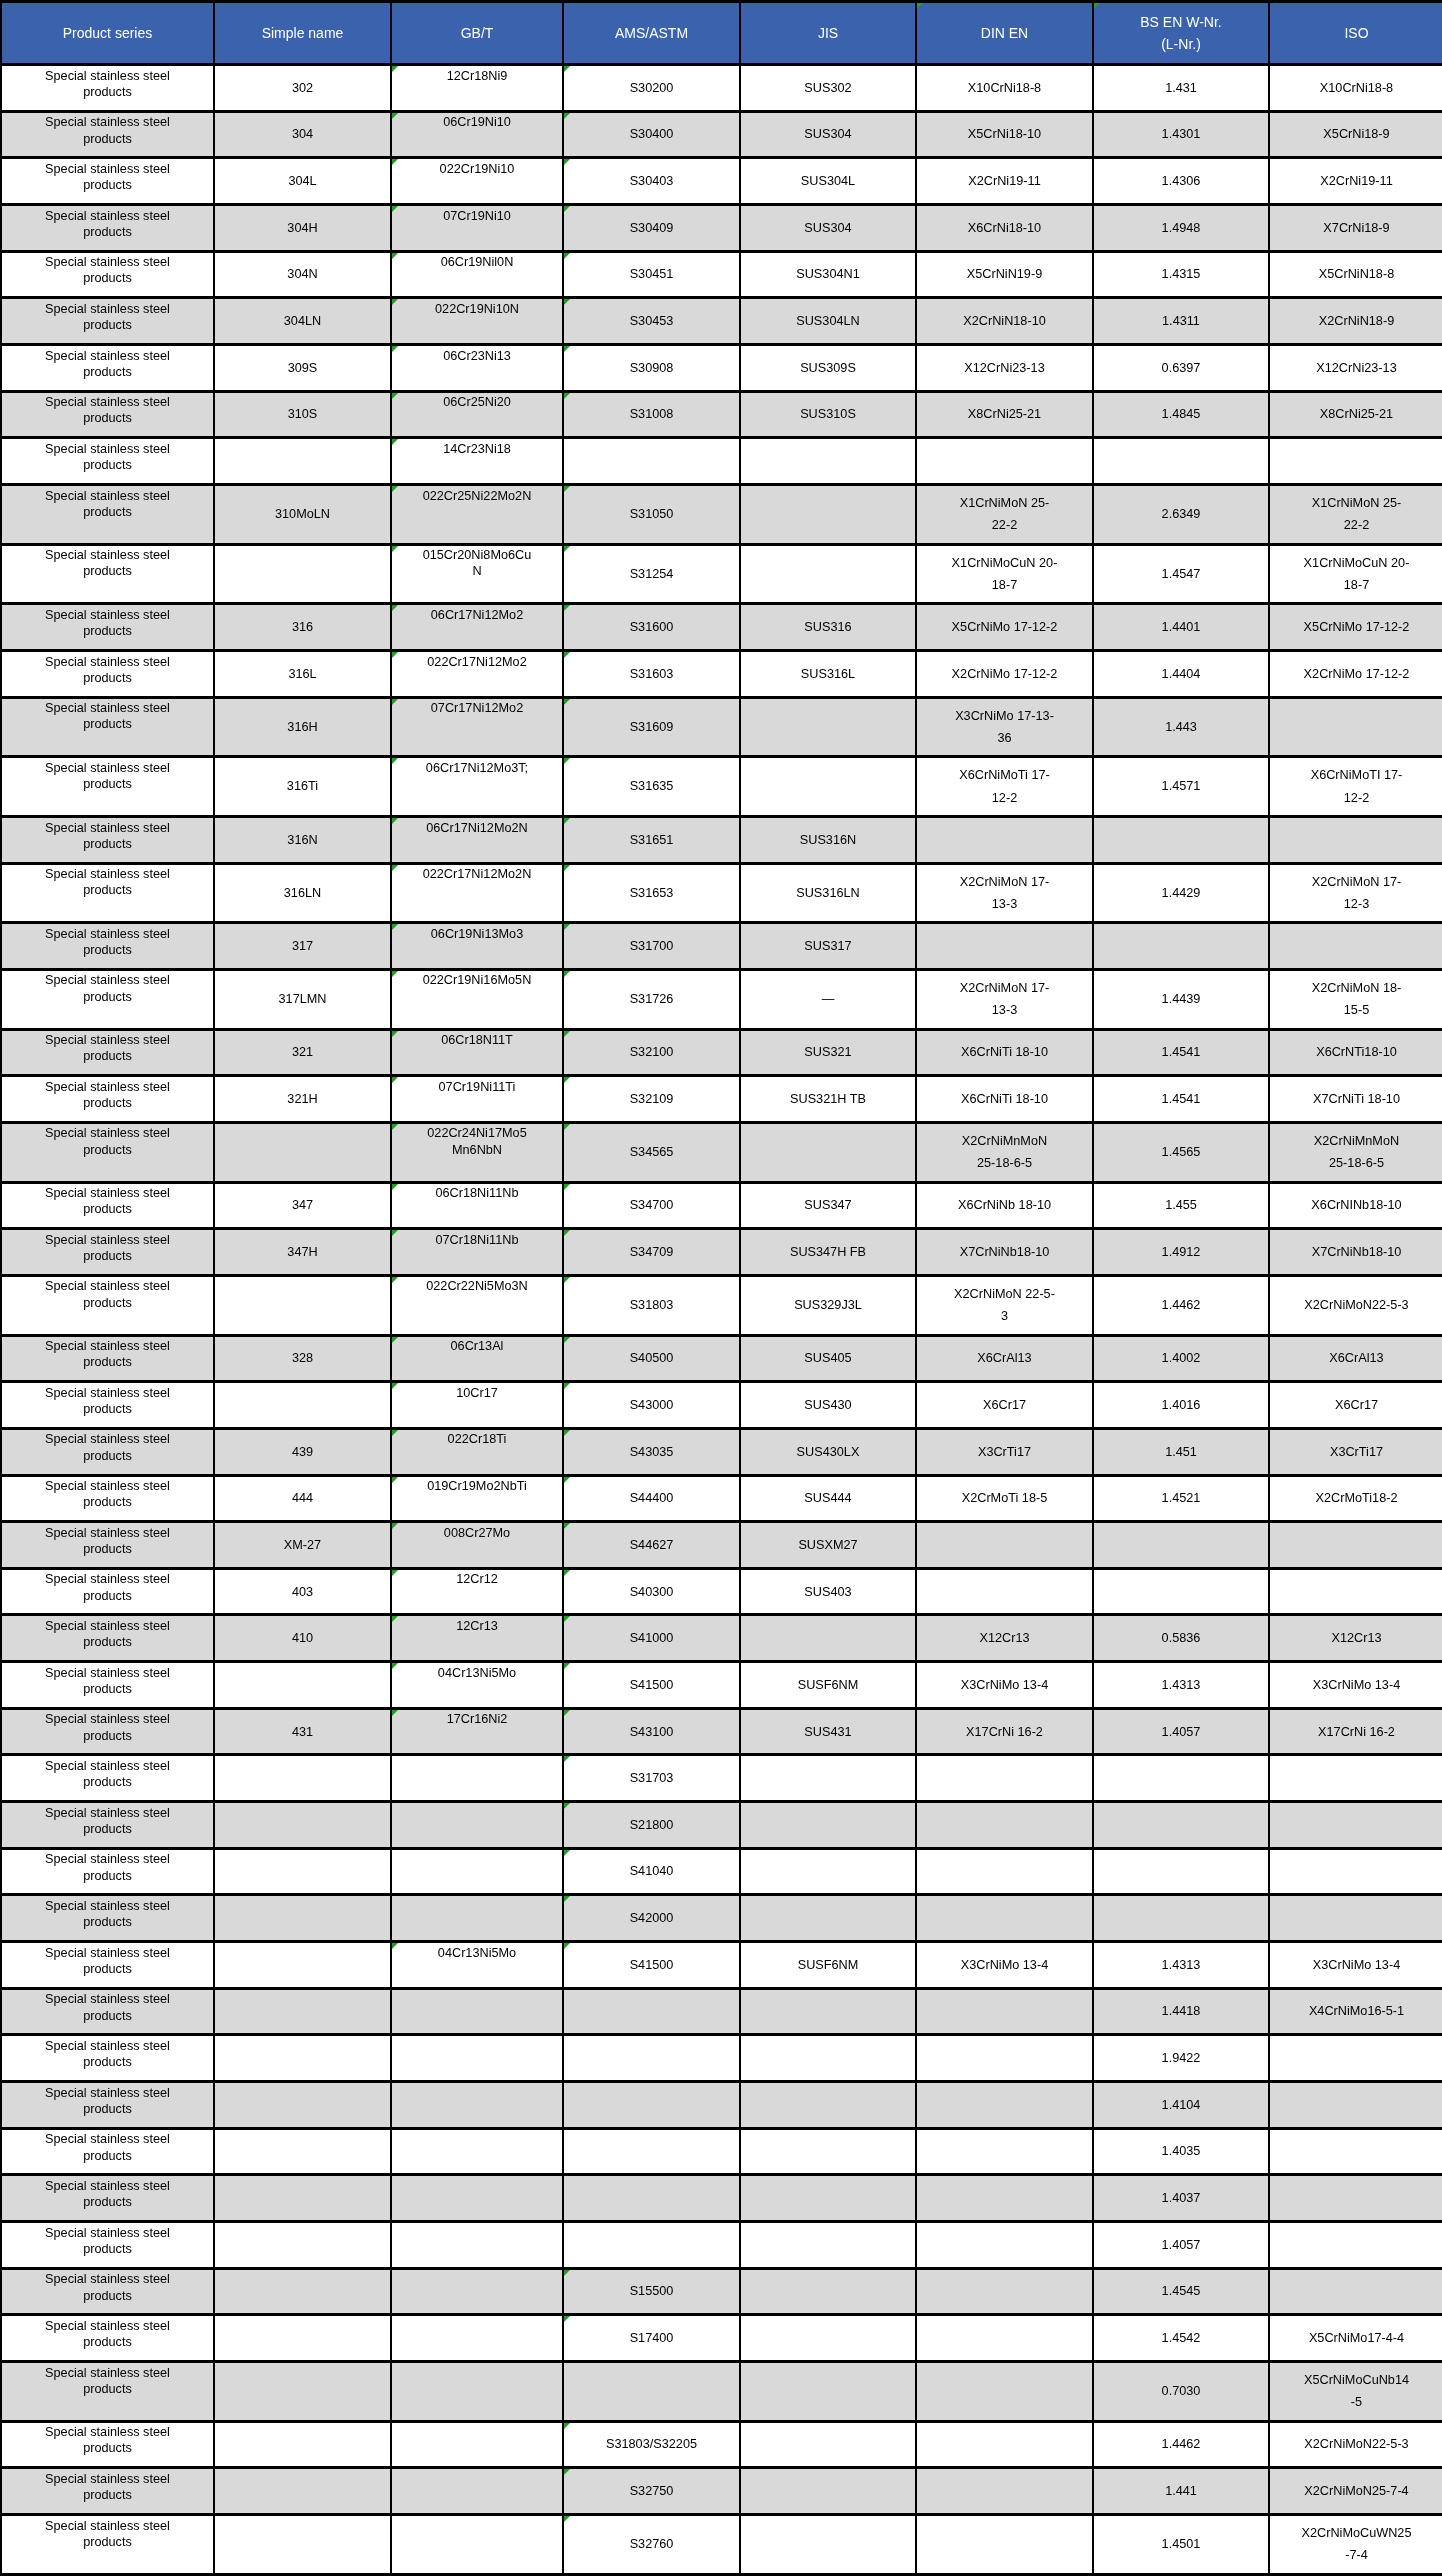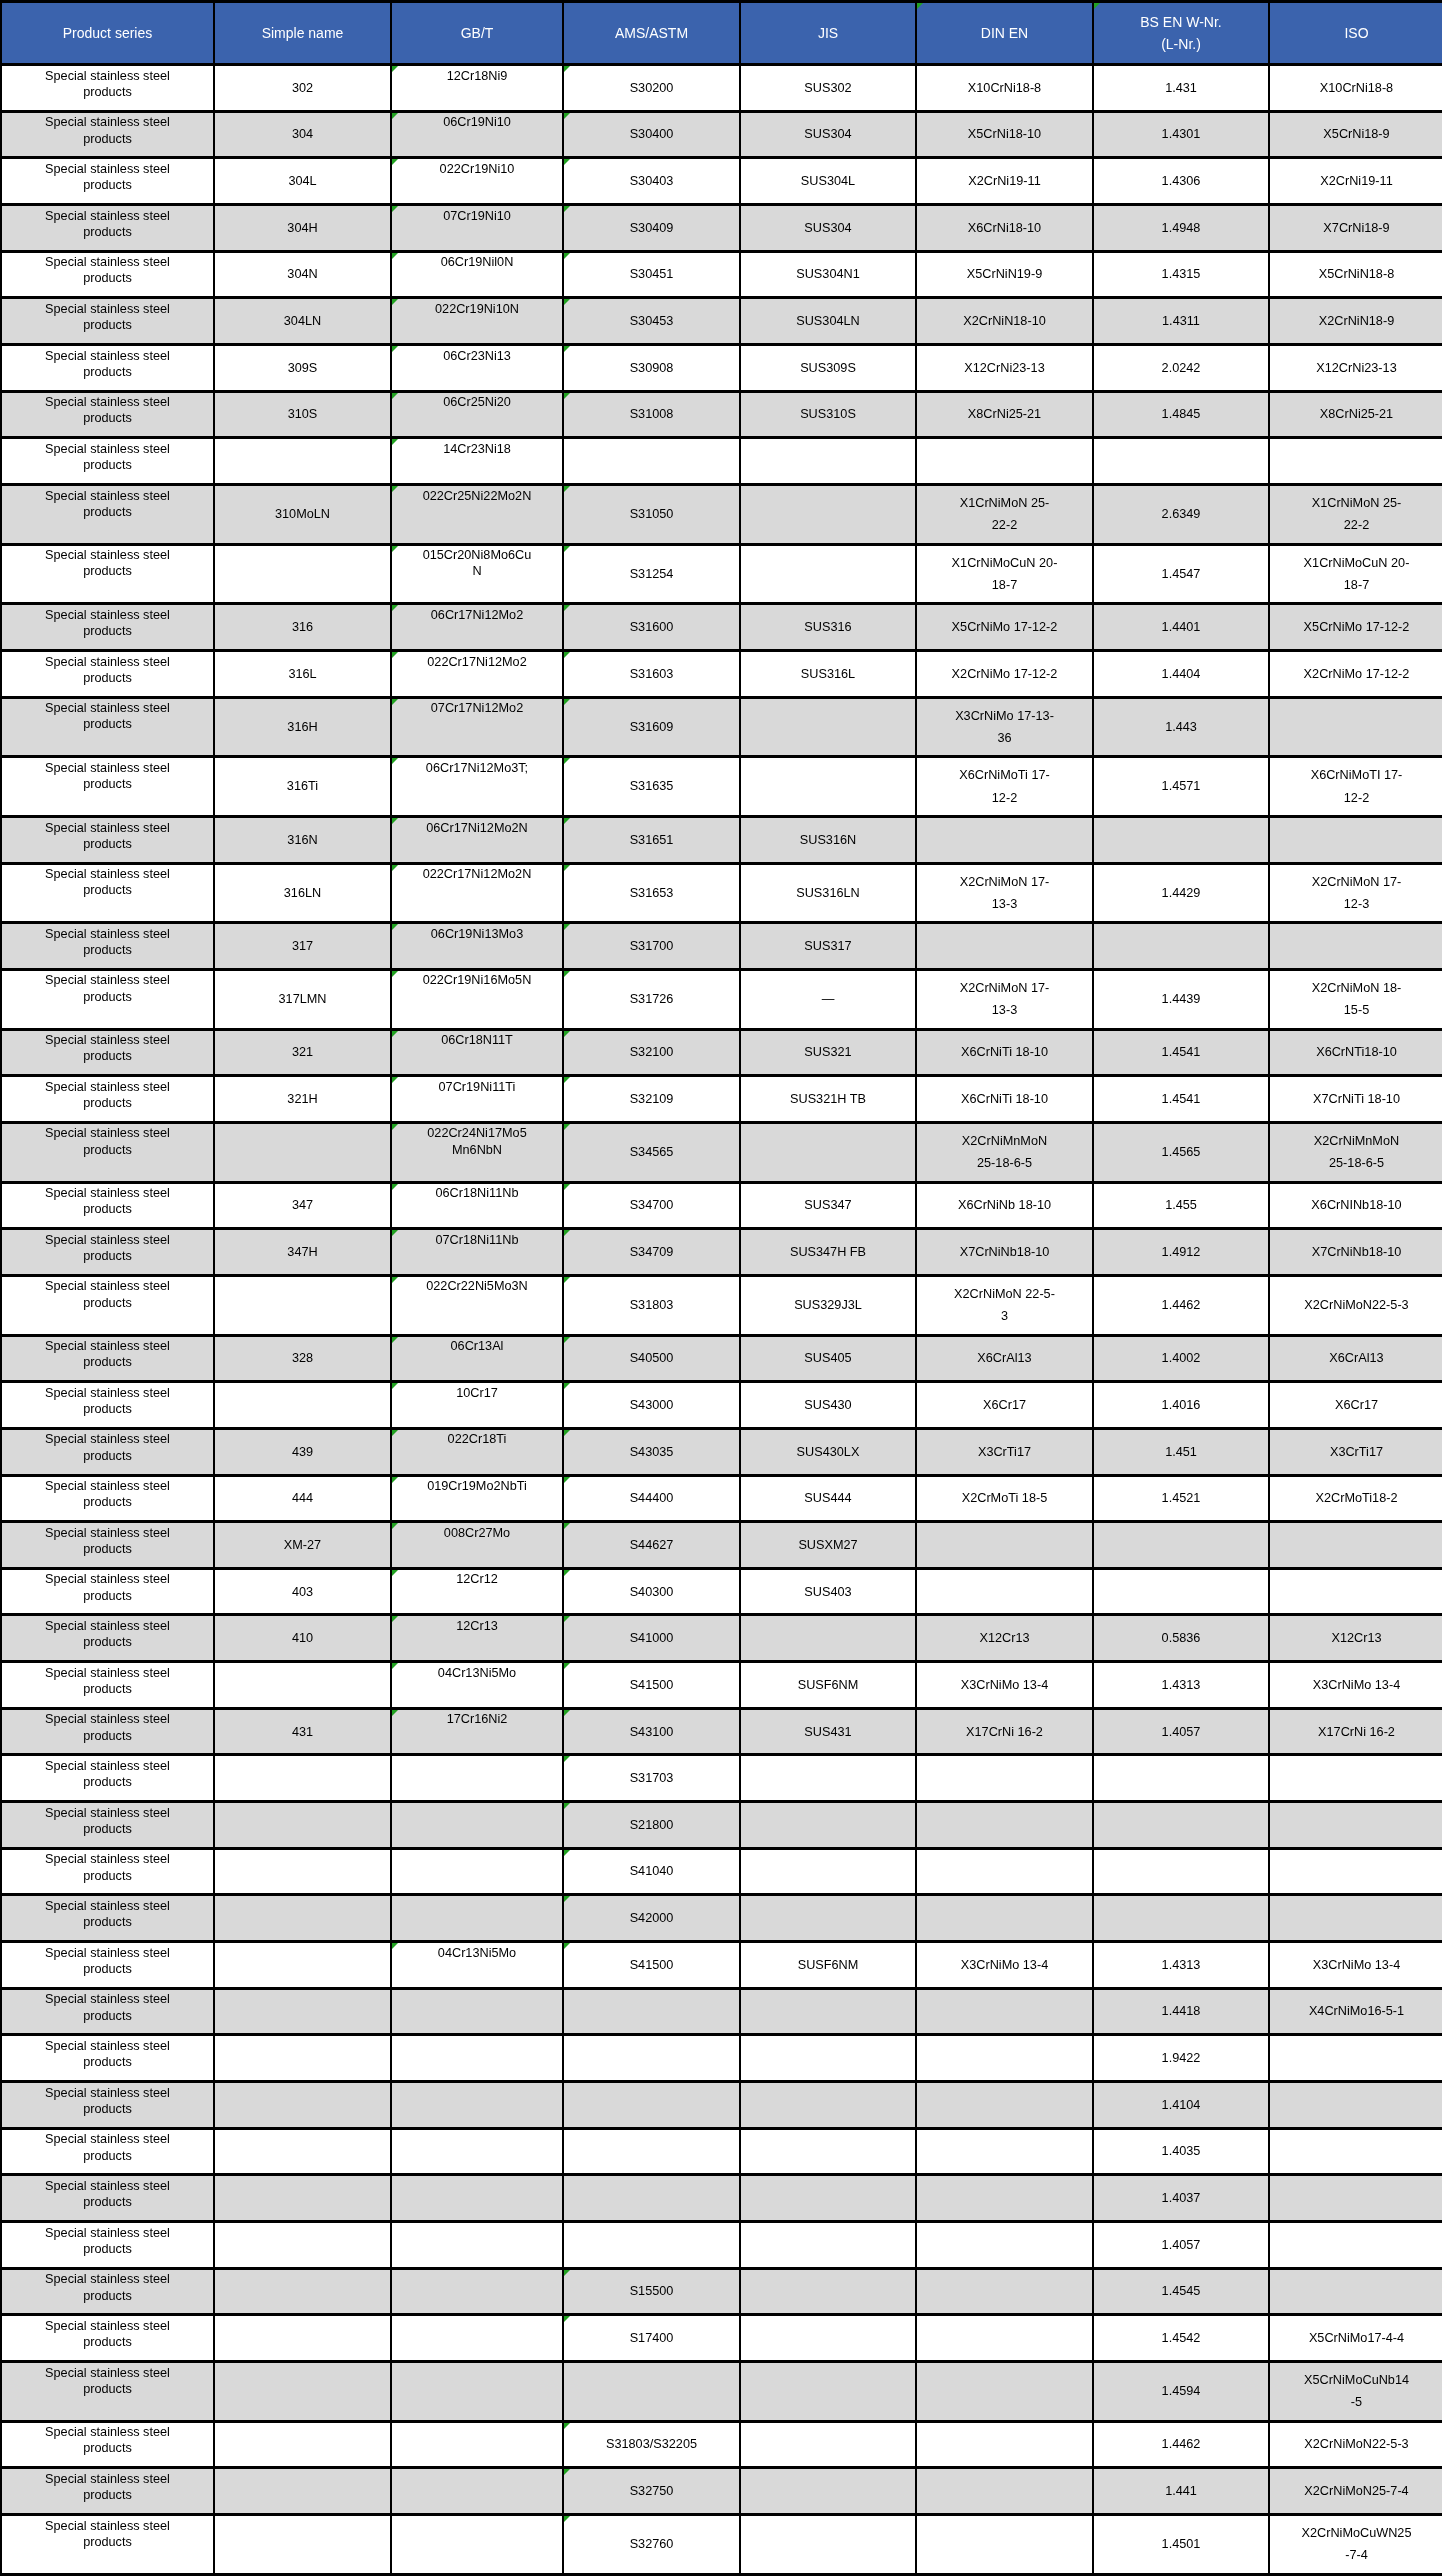--- a/index.html
+++ b/index.html
@@ -147,21 +147,21 @@
         <td data-name="cell-iso">X2CrNiN18-9</td>
       </tr>
       <tr data-name="table-row">
         <td class="top" data-name="cell-product-series">Special stainless steel
 products</td>
         <td data-name="cell-simple-name">309S</td>
         <td data-name="cell-gbt" class="top"><span class="corner" data-name="error-indicator-icon"></span>06Cr23Ni13</td>
         <td data-name="cell-ams-astm"><span class="corner" data-name="error-indicator-icon"></span>S30908</td>
         <td data-name="cell-jis">SUS309S</td>
         <td data-name="cell-din-en">X12CrNi23-13</td>
-        <td data-name="cell-bs-en">2.0242</td>
+        <td data-name="cell-bs-en">0.6397</td>
         <td data-name="cell-iso">X12CrNi23-13</td>
       </tr>
       <tr data-name="table-row" class="alt">
         <td class="top" data-name="cell-product-series">Special stainless steel
 products</td>
         <td data-name="cell-simple-name">310S</td>
         <td data-name="cell-gbt" class="top"><span class="corner" data-name="error-indicator-icon"></span>06Cr25Ni20</td>
         <td data-name="cell-ams-astm"><span class="corner" data-name="error-indicator-icon"></span>S31008</td>
         <td data-name="cell-jis">SUS310S</td>
         <td data-name="cell-din-en">X8CrNi25-21</td>
@@ -614,21 +614,21 @@
         <td data-name="cell-iso">X5CrNiMo17-4-4</td>
       </tr>
       <tr data-name="table-row" class="alt">
         <td class="top" data-name="cell-product-series">Special stainless steel
 products</td>
         <td data-name="cell-simple-name"></td>
         <td data-name="cell-gbt" class="top"></td>
         <td data-name="cell-ams-astm"></td>
         <td data-name="cell-jis"></td>
         <td data-name="cell-din-en"></td>
-        <td data-name="cell-bs-en">1.4594</td>
+        <td data-name="cell-bs-en">0.7030</td>
         <td data-name="cell-iso">X5CrNiMoCuNb14
 -5</td>
       </tr>
       <tr data-name="table-row">
         <td class="top" data-name="cell-product-series">Special stainless steel
 products</td>
         <td data-name="cell-simple-name"></td>
         <td data-name="cell-gbt" class="top"></td>
         <td data-name="cell-ams-astm"><span class="corner" data-name="error-indicator-icon"></span>S31803/S32205</td>
         <td data-name="cell-jis"></td>

